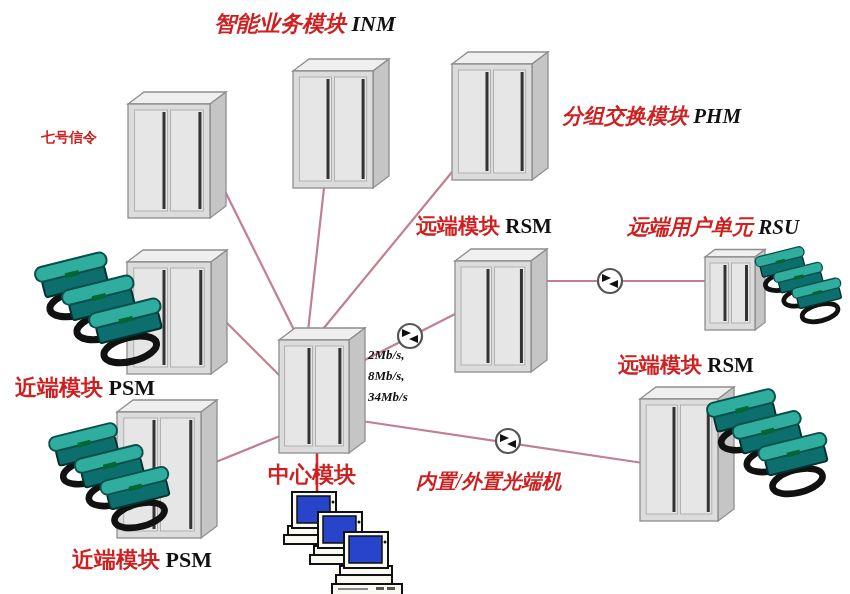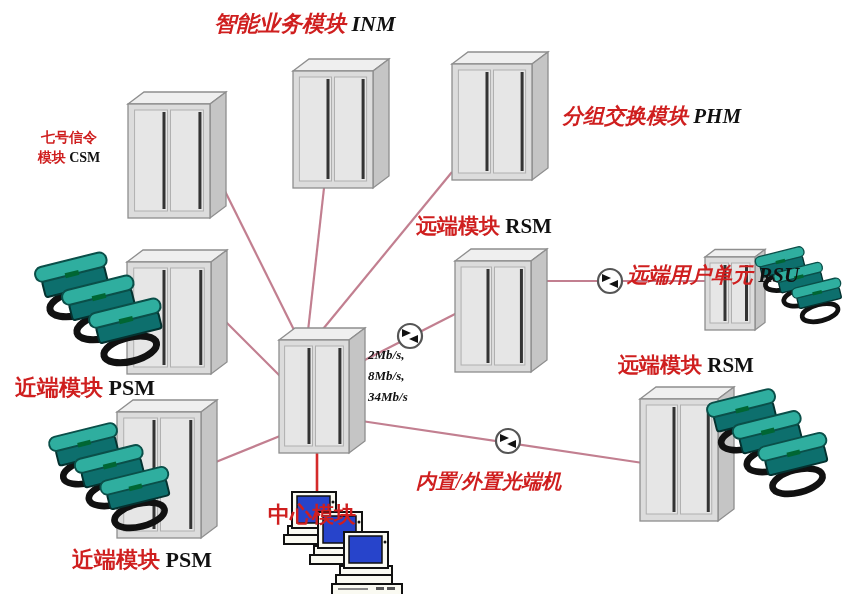--- a/index.html
+++ b/index.html
@@ -241,41 +241,40 @@
           <rect x="-4" y="56" width="30" height="2" fill="#888"></rect>
         </g>
       </g>
     </svg>
   <div id="labels-layer">
       <div class="lbl italic" style="left: 214px; top: 8px; font-size: 22px; text-align: left;">
         <div><span class="seg-red">智能业务模块 </span><span class="seg-black">INM</span></div>
       </div>
       <div class="lbl" style="left: 2px; top: 128px; font-size: 14px; width: 134px; text-align: center;">
         <div><span class="seg-red">七号信令</span></div>
-        <div><span class="seg-red">模块 </span><span class="seg-black">CSM</span></div>
       </div>
       <div class="lbl italic" style="left: 562px; top: 101px; font-size: 21px; text-align: center;">
         <div><span class="seg-red">分组交换模块 </span><span class="seg-black">PHM</span></div>
       </div>
       <div class="lbl" style="left: 416px; top: 211px; font-size: 21px; text-align: left;">
         <div><span class="seg-red">远端模块 </span><span class="seg-black">RSM</span></div>
       </div>
-      <div class="lbl italic" style="left: 627px; top: 212px; font-size: 21px; text-align: left; margin-top: 48px;">
+      <div class="lbl italic" style="left: 627px; top: 212px; font-size: 21px; text-align: left;">
         <div><span class="seg-red">远端用户单元 </span><span class="seg-black">RSU</span></div>
       </div>
       <div class="lbl" style="left: 15px; top: 372px; font-size: 22px; text-align: left;">
         <div><span class="seg-red">近端模块 </span><span class="seg-black">PSM</span></div>
       </div>
       <div class="lbl" style="left: 72px; top: 544px; font-size: 22px; text-align: left;">
         <div><span class="seg-red">近端模块 </span><span class="seg-black">PSM</span></div>
       </div>
       <div class="lbl" style="left: 618px; top: 350px; font-size: 21px; text-align: left;">
         <div><span class="seg-red">远端模块 </span><span class="seg-black">RSM</span></div>
       </div>
-      <div class="lbl" style="left: 268px; top: 459px; font-size: 22px; text-align: right; margin-top: 40px;">
+      <div class="lbl" style="left: 268px; top: 459px; font-size: 22px; text-align: right;">
         <div><span class="seg-red">中心模块</span></div>
       </div>
       <div class="lbl italic" style="left: 416px; top: 459px; font-size: 20px; text-align: left; margin-top: 8px;">
         <div><span class="seg-red">内置/外置光端机</span></div>
       </div>
       <div class="lbl italic" style="left: 368px; top: 344px; font-size: 13px; text-align: left; line-height: 1.62;">
         <div><span class="seg-black">2Mb/s,</span></div>
         <div><span class="seg-black">8Mb/s,</span></div>
         <div><span class="seg-black">34Mb/s</span></div>
       </div>

